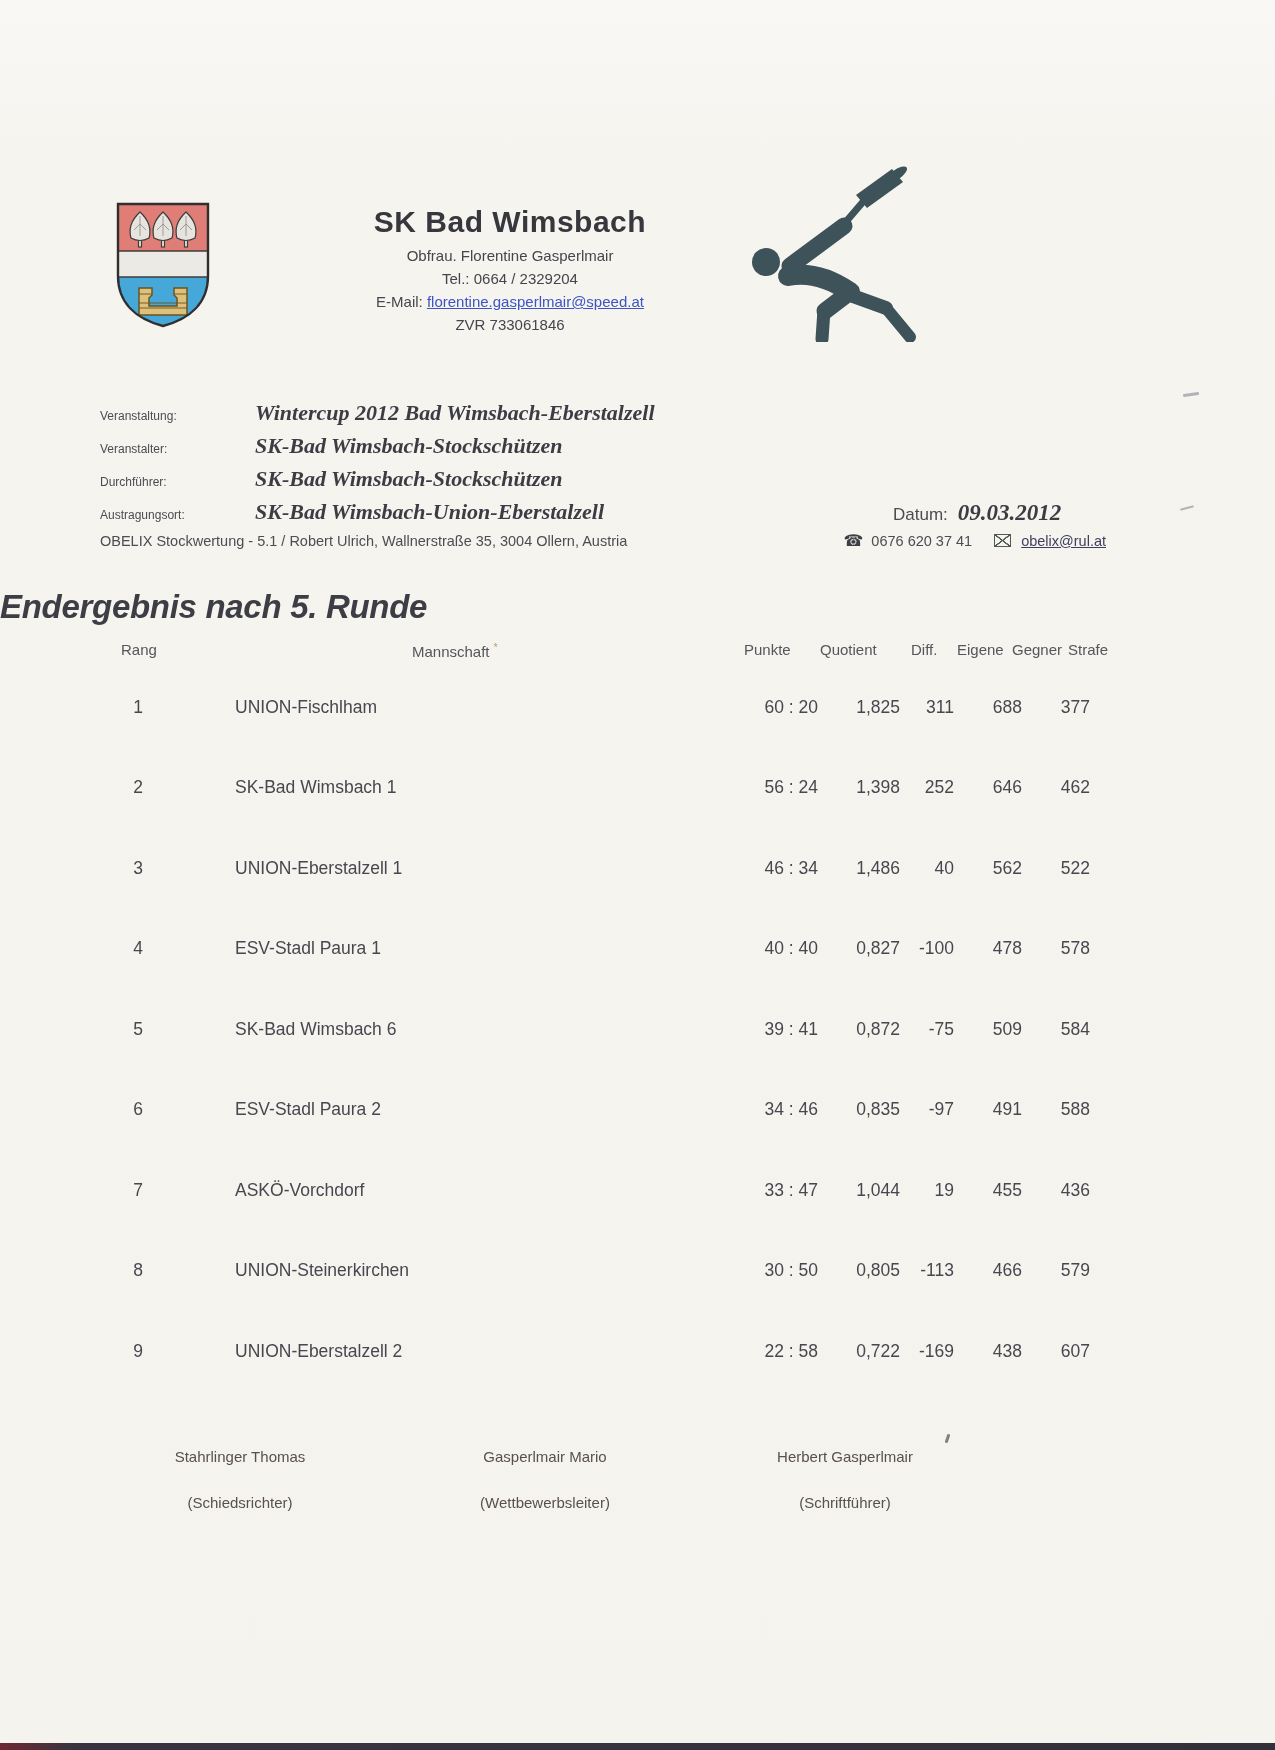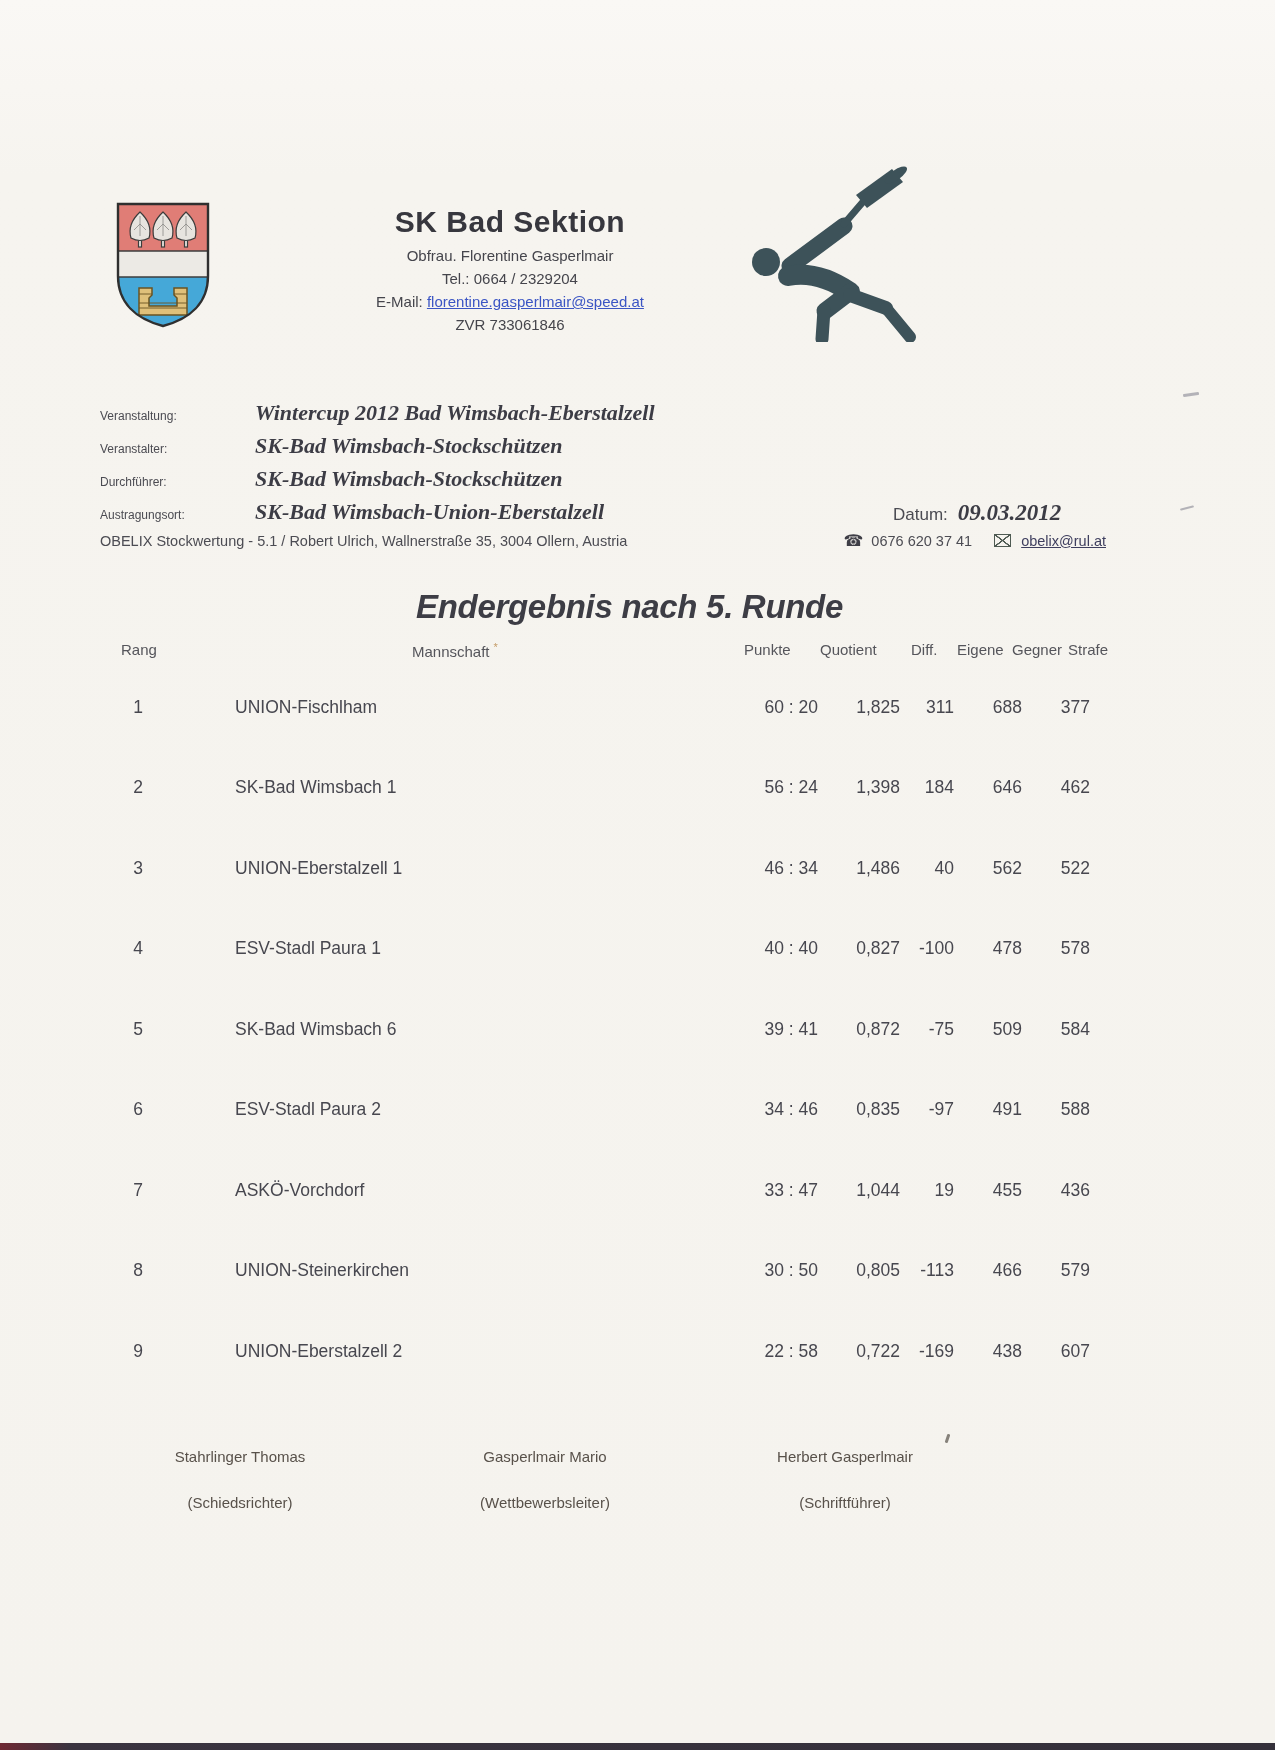--- a/index.html
+++ b/index.html
@@ -33,22 +33,22 @@
   .software-right{margin-left:auto;display:flex;align-items:center;gap:8px;}
   .phone-glyph{font-size:16px;color:#3e3e46;}
   .env-glyph{display:inline-block;width:15px;height:11px;border:1.4px solid #4e5a52;position:relative;margin-right:2px;}
   .env-glyph:before,.env-glyph:after{content:"";position:absolute;left:-1px;top:-1px;width:17px;height:13px;
      background:
        linear-gradient(to top right, transparent 46%, #4e5a52 48%, #4e5a52 52%, transparent 54%),
        linear-gradient(to top left , transparent 46%, #4e5a52 48%, #4e5a52 52%, transparent 54%);}
   a.link-dark{color:#3e3e5e;text-decoration:underline;}
 
   
-  .results-title{left:0;top:588px;width:1205px;text-align:center;
-     font-size:33px;font-weight:700;font-style:italic;color:#3d3d45;letter-spacing:-.3px;padding-left:27px;}
+  .results-title{left:0;top:588px;width:1205px;
+     font-size:33px;font-weight:700;font-style:italic;color:#3d3d45;letter-spacing:-.3px;}
   .th{top:641px;font-size:15px;color:#55555b;white-space:nowrap;}
   .th sup{color:#c49a66;font-size:11px;margin-left:4px;}
   .trow{left:0;width:1275px;height:28px;font-size:17.5px;color:#47474f;}
   .trow .c{position:absolute;top:0;white-space:nowrap;}
   .c-rank{left:110px;width:56px;text-align:center;}
   .c-team{left:235px;text-align:left;}
   .c-points{left:726px;width:92px;text-align:right;}
   .c-quot{left:826px;width:74px;text-align:right;}
   .c-diff{left:906px;width:48px;text-align:right;}
   .c-own{left:962px;width:60px;text-align:right;}
@@ -102,21 +102,21 @@
 
       <path d="M26,88 h13 v7 l-3,3 v8 h28 v-8 l-3,-3 v-7 h13 v27 h-48 Z" fill="#dfc07a" stroke="#6a5322" stroke-width="1.5"></path>
       <path d="M26,94 h13 M61,94 h13 M26,103 h48 M26,108 h48" stroke="#6a5322" stroke-width="0.9" fill="none"></path>
       <line x1="5" y1="51" x2="95" y2="51" stroke="#3c3c3c" stroke-width="1.4"></line>
       <line x1="5" y1="77" x2="95" y2="77" stroke="#3c3c3c" stroke-width="1.4"></line>
     </g>
     <path d="M5,4 H95 V76 C95,103 77,119 50,126 C23,119 5,103 5,76 Z" fill="none" stroke="#2f2f2f" stroke-width="2.4"></path>
   </svg>
 
   <div class="abs club-block">
-    <div class="club-title">SK Bad Sektion</div>
+    <div class="club-title">SK Bad Wimsbach</div>
     <div class="club-line">Obfrau. Florentine Gasperlmair</div>
     <div class="club-line">Tel.: 0664 / 2329204</div>
     <div class="club-line"><span>E-Mail: </span><a class="link-blue">florentine.gasperlmair@speed.at</a></div>
     <div class="club-line">ZVR 733061846</div>
   </div>
 
   <svg class="abs pictogram" viewBox="0 0 210 180">
     <g stroke="#3d5259" fill="none" stroke-linecap="round">
       <circle cx="44" cy="100" r="14" fill="#3d5259" stroke="none"></circle>
       <line x1="68" y1="104" x2="122" y2="64" stroke-width="17"></line>
@@ -181,21 +181,21 @@
     <span class="c c-diff">311</span>
     <span class="c c-own">688</span>
     <span class="c c-opp">377</span>
     <span class="c c-pen"></span>
   </div>
   <div class="abs trow" style="top:777px">
     <span class="c c-rank">2</span>
     <span class="c c-team">SK-Bad Wimsbach 1</span>
     <span class="c c-points">56 : 24</span>
     <span class="c c-quot">1,398</span>
-    <span class="c c-diff">184</span>
+    <span class="c c-diff">252</span>
     <span class="c c-own">646</span>
     <span class="c c-opp">462</span>
     <span class="c c-pen"></span>
   </div>
   <div class="abs trow" style="top:858px">
     <span class="c c-rank">3</span>
     <span class="c c-team">UNION-Eberstalzell 1</span>
     <span class="c c-points">46 : 34</span>
     <span class="c c-quot">1,486</span>
     <span class="c c-diff">40</span>

